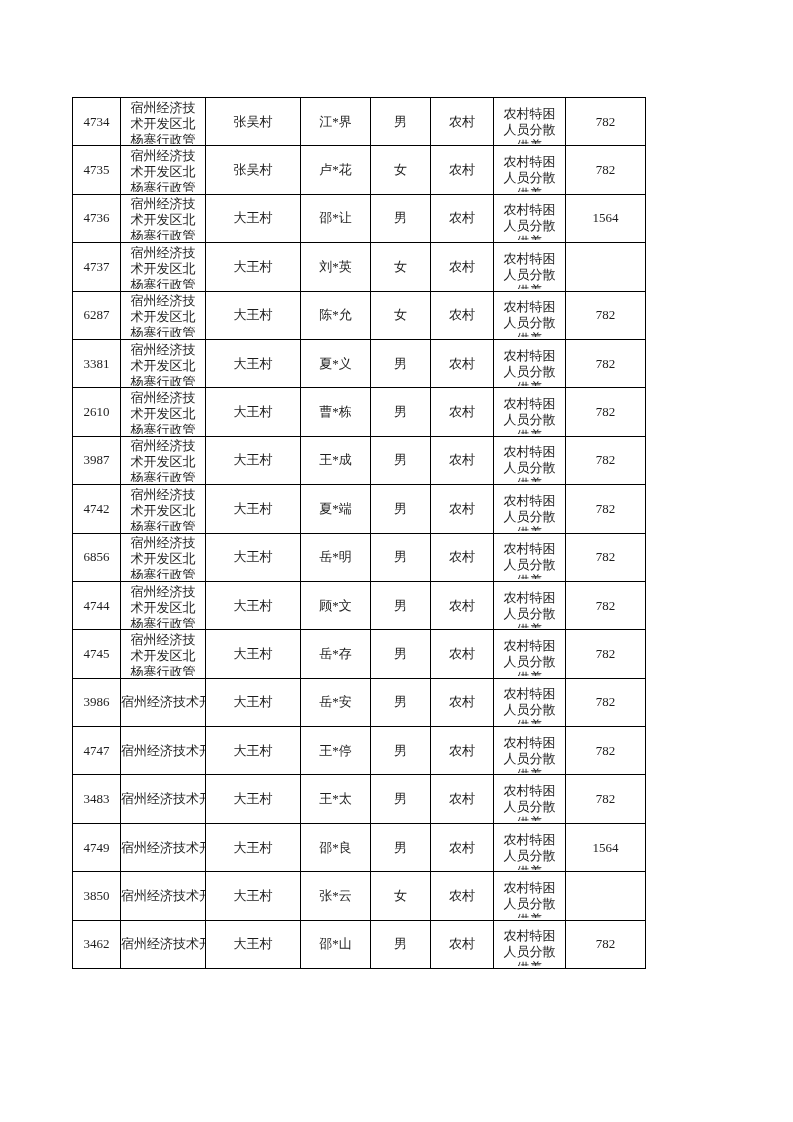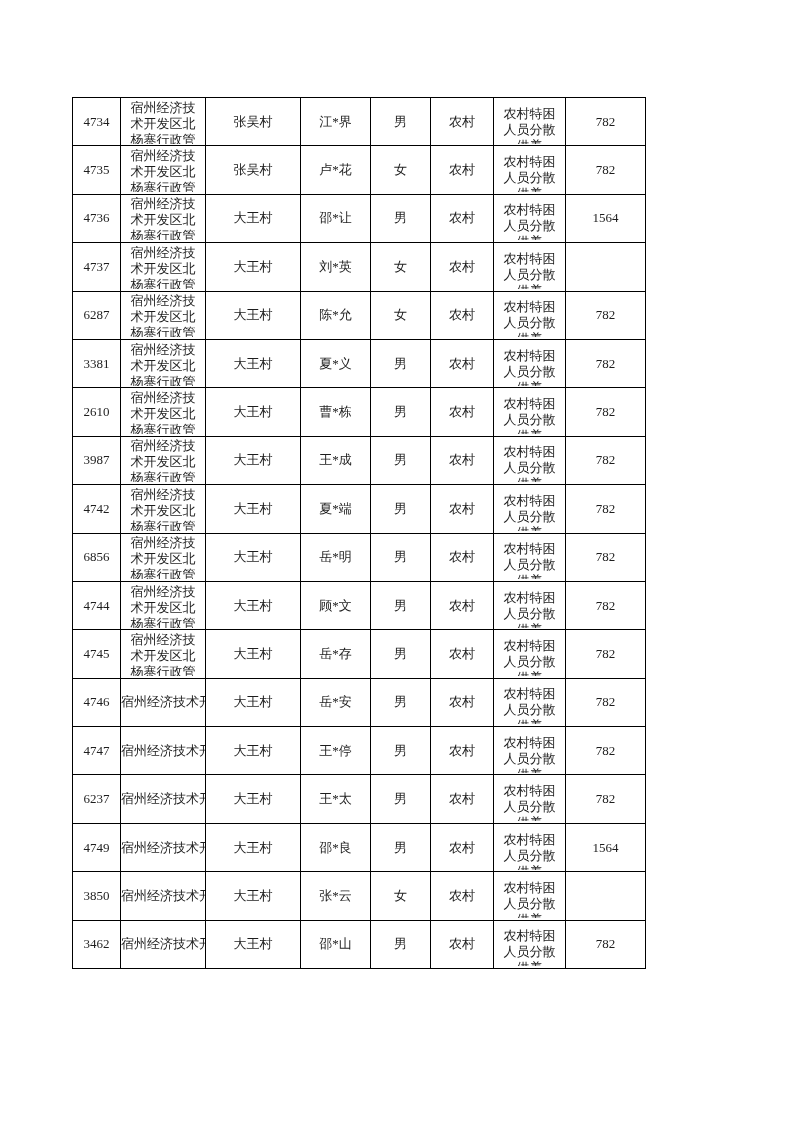--- a/index.html
+++ b/index.html
@@ -454,21 +454,21 @@
       <div class="cat-clip">
         <span class="cat-text">农村特困人员分散供养</span>
       </div>
     </td>
     <td>
       <span>782</span>
     </td>
   </tr>
         <tr>
     <td>
-      <span>4746</span>
+      <span>3986</span>
     </td>
     <td class="district-cell nowrap-mode">
       <div class="dist-clip">
         <span class="dist-text">宿州经济技术开发区北杨寨行政管理区</span>
       </div>
     </td>
     <td>
       <span>大王村</span>
     </td>
     <td>
@@ -514,21 +514,21 @@
       <div class="cat-clip">
         <span class="cat-text">农村特困人员分散供养</span>
       </div>
     </td>
     <td>
       <span>782</span>
     </td>
   </tr>
         <tr>
     <td>
-      <span>6237</span>
+      <span>3483</span>
     </td>
     <td class="district-cell nowrap-mode">
       <div class="dist-clip">
         <span class="dist-text">宿州经济技术开发区北杨寨行政管理区</span>
       </div>
     </td>
     <td>
       <span>大王村</span>
     </td>
     <td>

